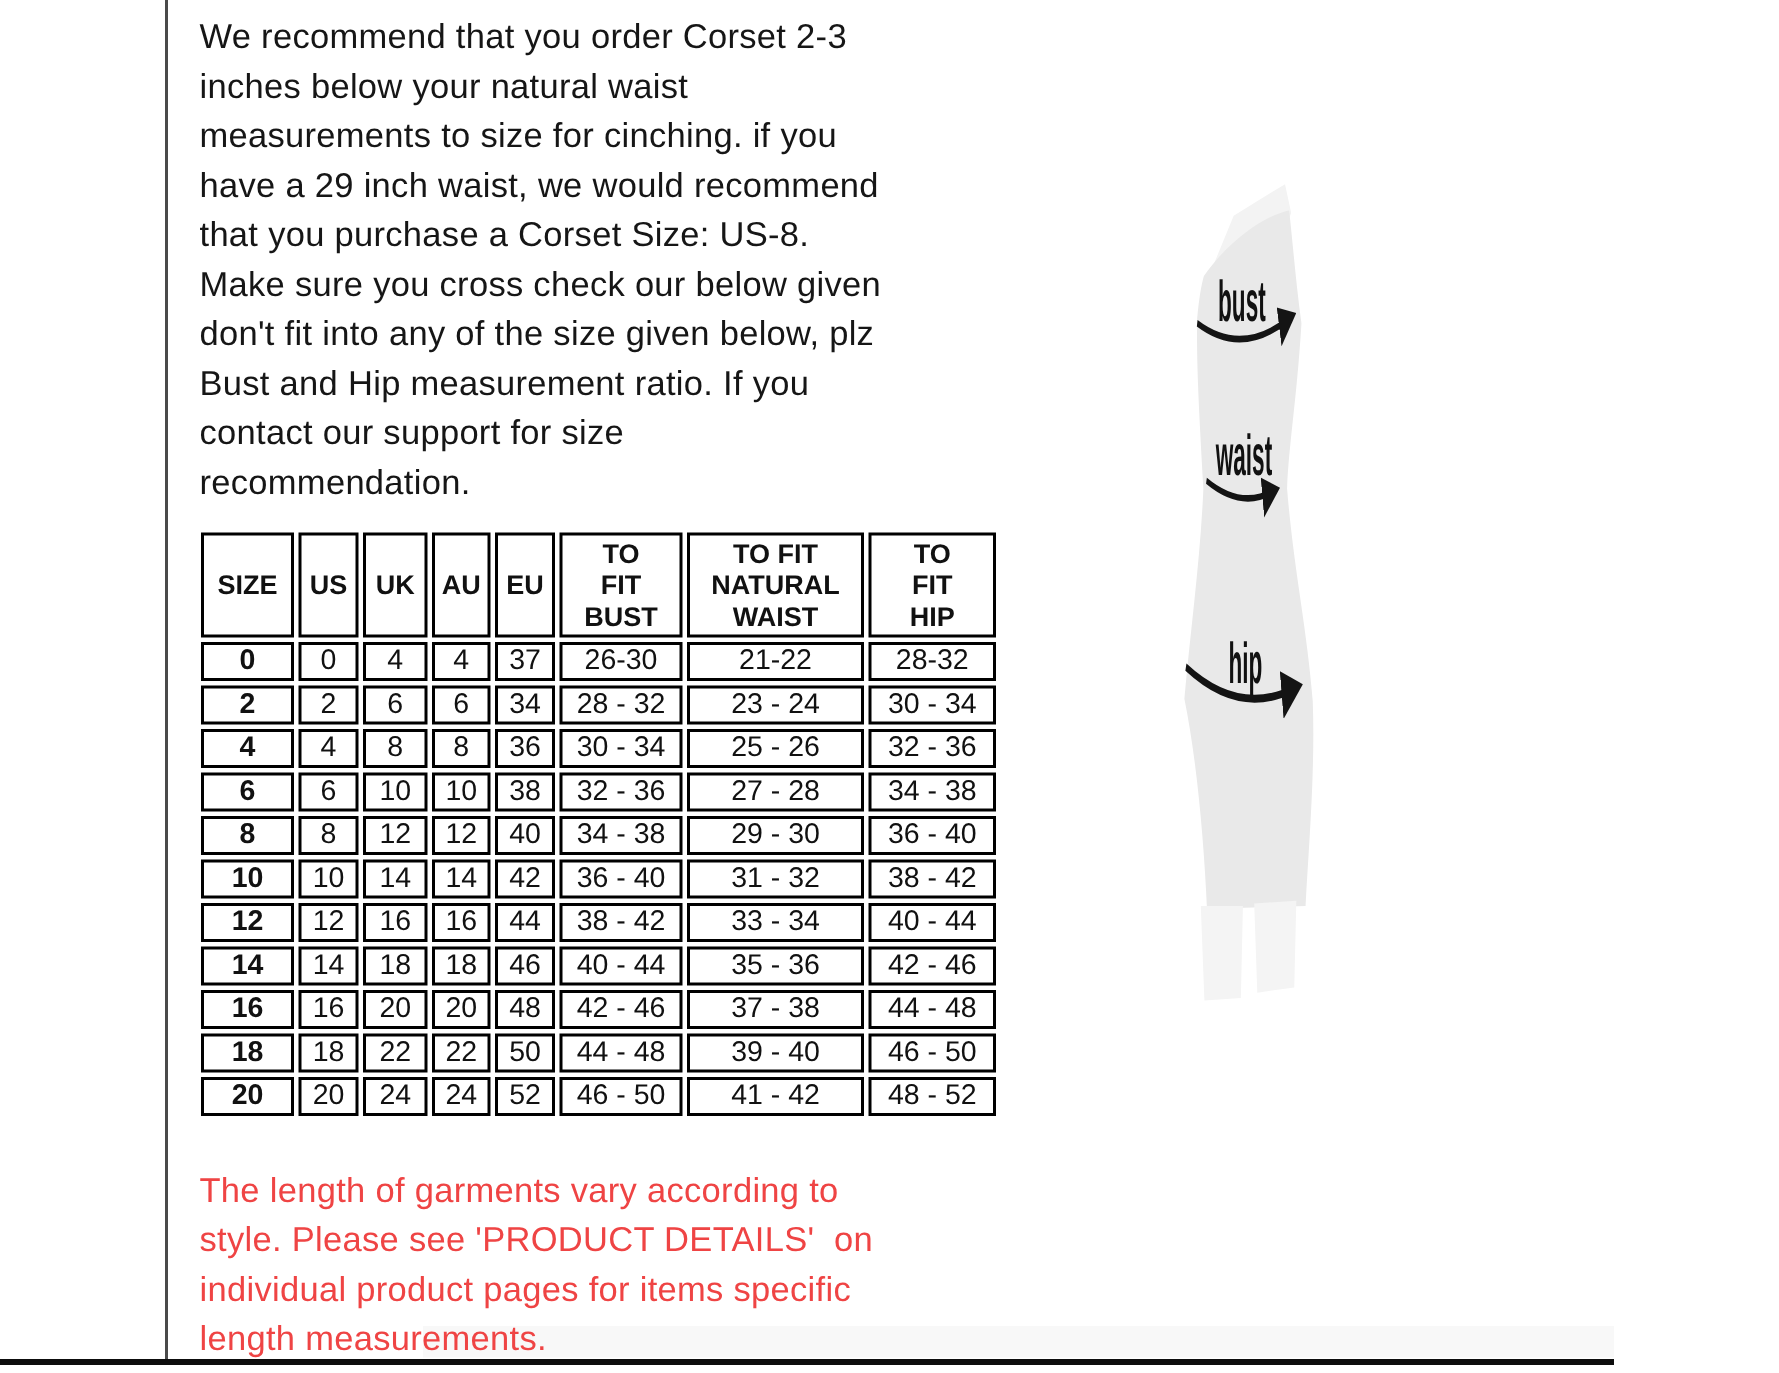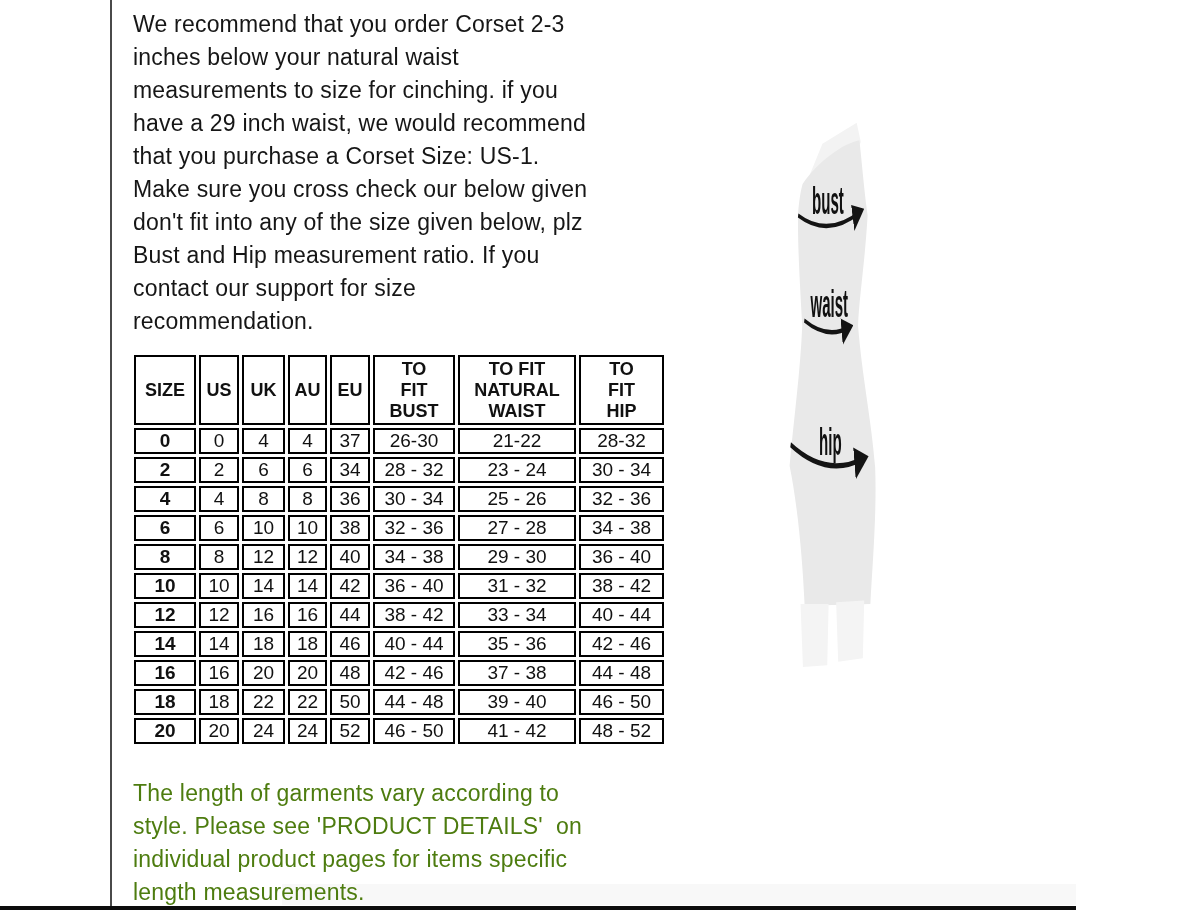--- a/index.html
+++ b/index.html
@@ -25,21 +25,21 @@
     background:#f8f8f8;
   }
   .intro {
     position:absolute; left:133px; top:8px;
     font-size:23px; line-height:33px; letter-spacing:0.2px;
     color:#161616;
   }
   .footer-note {
     position:absolute; left:133px; top:777px;
     font-size:23px; line-height:33px; letter-spacing:0.2px;
-    color:#4d7c0f;
+    color:#ef4444;
   }
   .para-line { white-space:pre; }
 
   table.size-chart {
     position:absolute; left:131px; top:352px;
     border-collapse:separate; border-spacing:3px;
     table-layout:fixed;
   }
   table.size-chart th, table.size-chart td {
     border:2px solid #000;
@@ -75,21 +75,21 @@
 
   <div class="left-rule"></div>
   <div class="footer-shade"></div>
   <div class="bottom-rule"></div>
 
   <div class="intro">
       <div class="para-line">We recommend that you order Corset 2-3</div>
       <div class="para-line">inches below your natural waist</div>
       <div class="para-line">measurements to size for cinching. if you</div>
       <div class="para-line">have a 29 inch waist, we would recommend</div>
-      <div class="para-line">that you purchase a Corset Size: US-1.</div>
+      <div class="para-line">that you purchase a Corset Size: US-8.</div>
       <div class="para-line">Make sure you cross check our below given</div>
       <div class="para-line">don't fit into any of the size given below, plz</div>
       <div class="para-line">Bust and Hip measurement ratio. If you</div>
       <div class="para-line">contact our support for size</div>
       <div class="para-line">recommendation.</div>
     </div>
 
   <table class="size-chart">
     <colgroup>
       <col class="c1">

